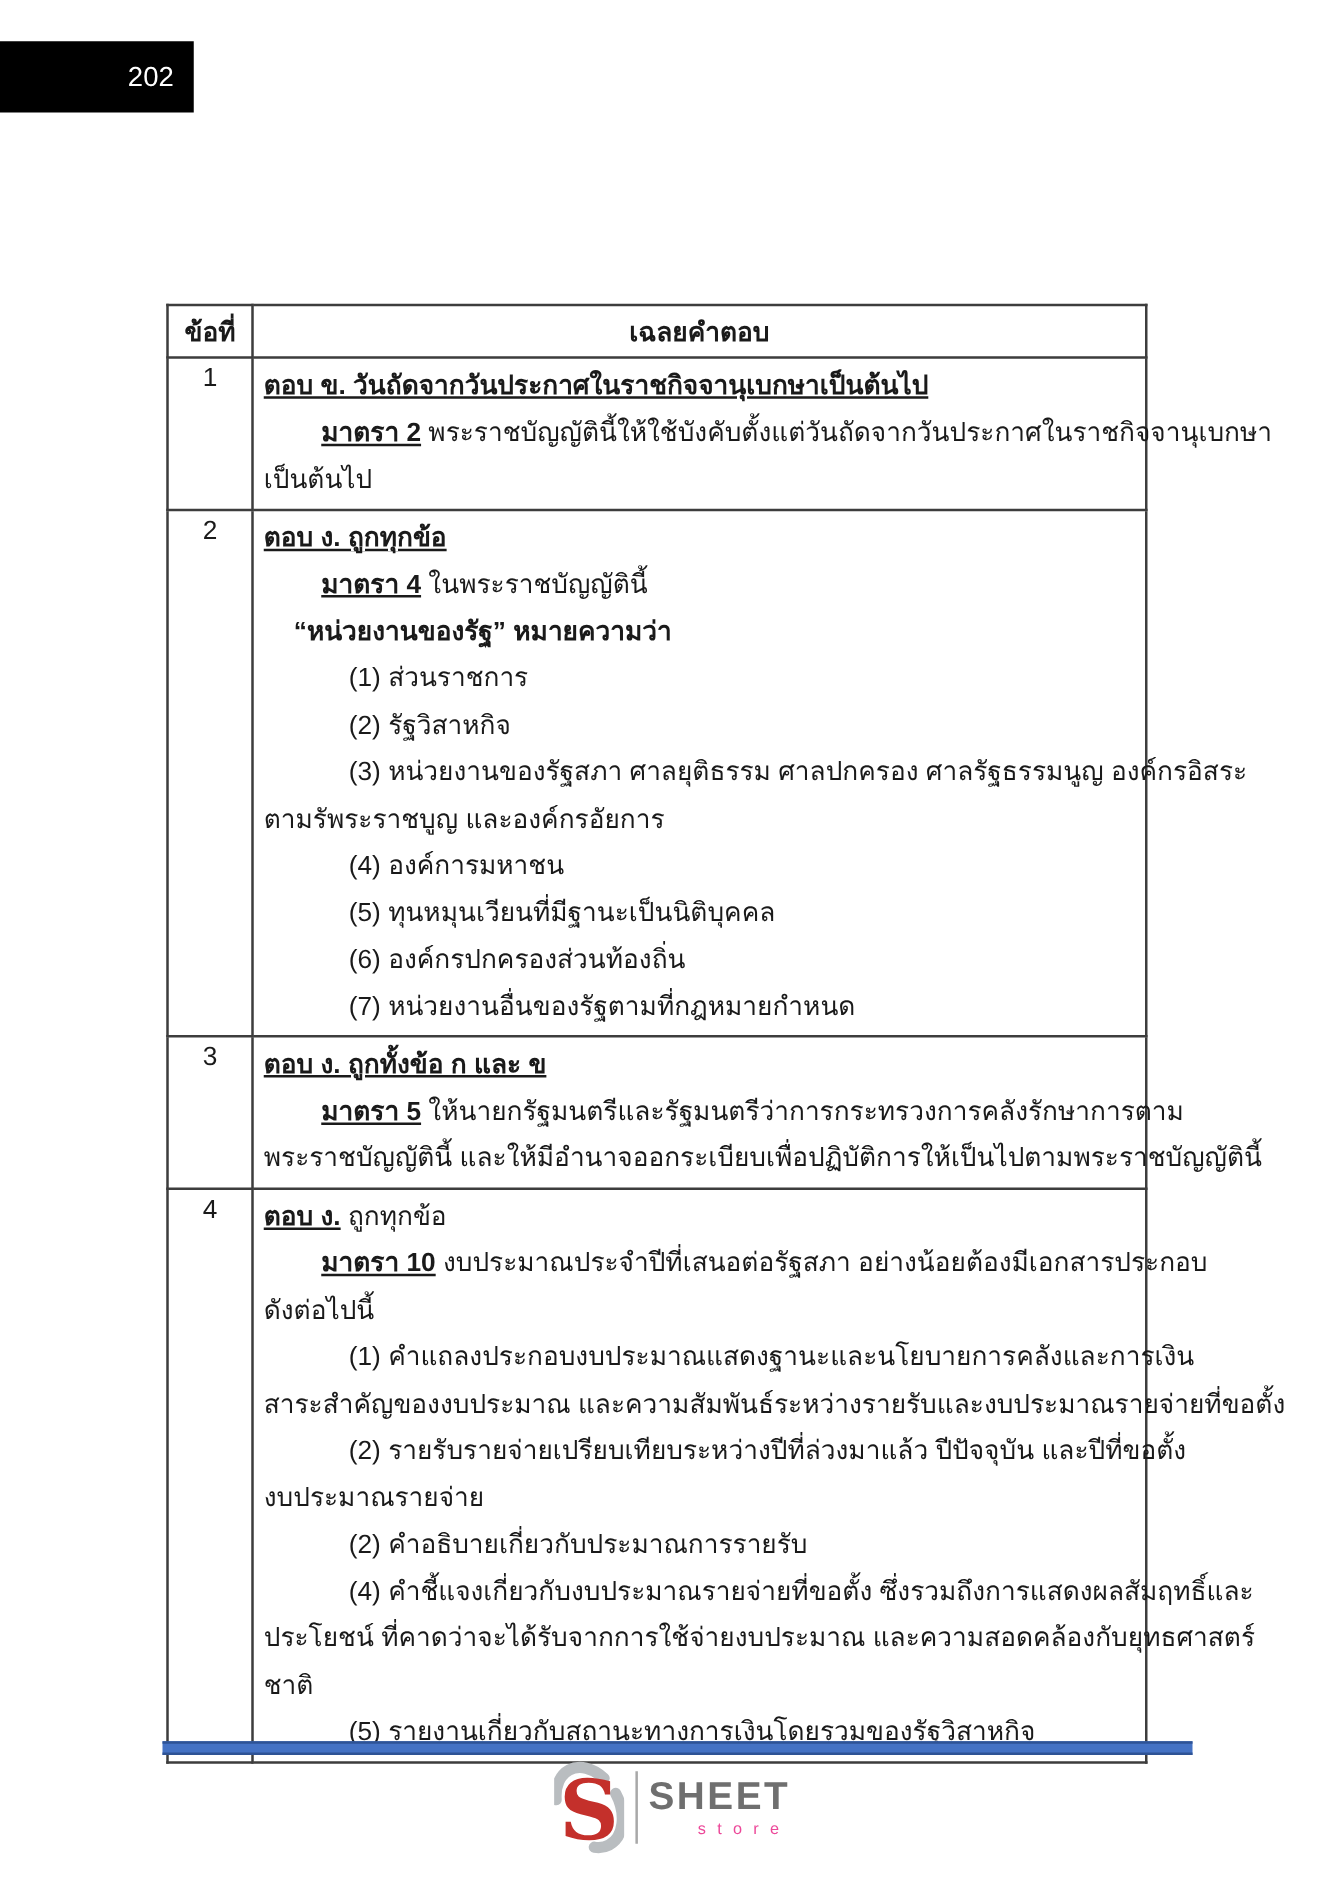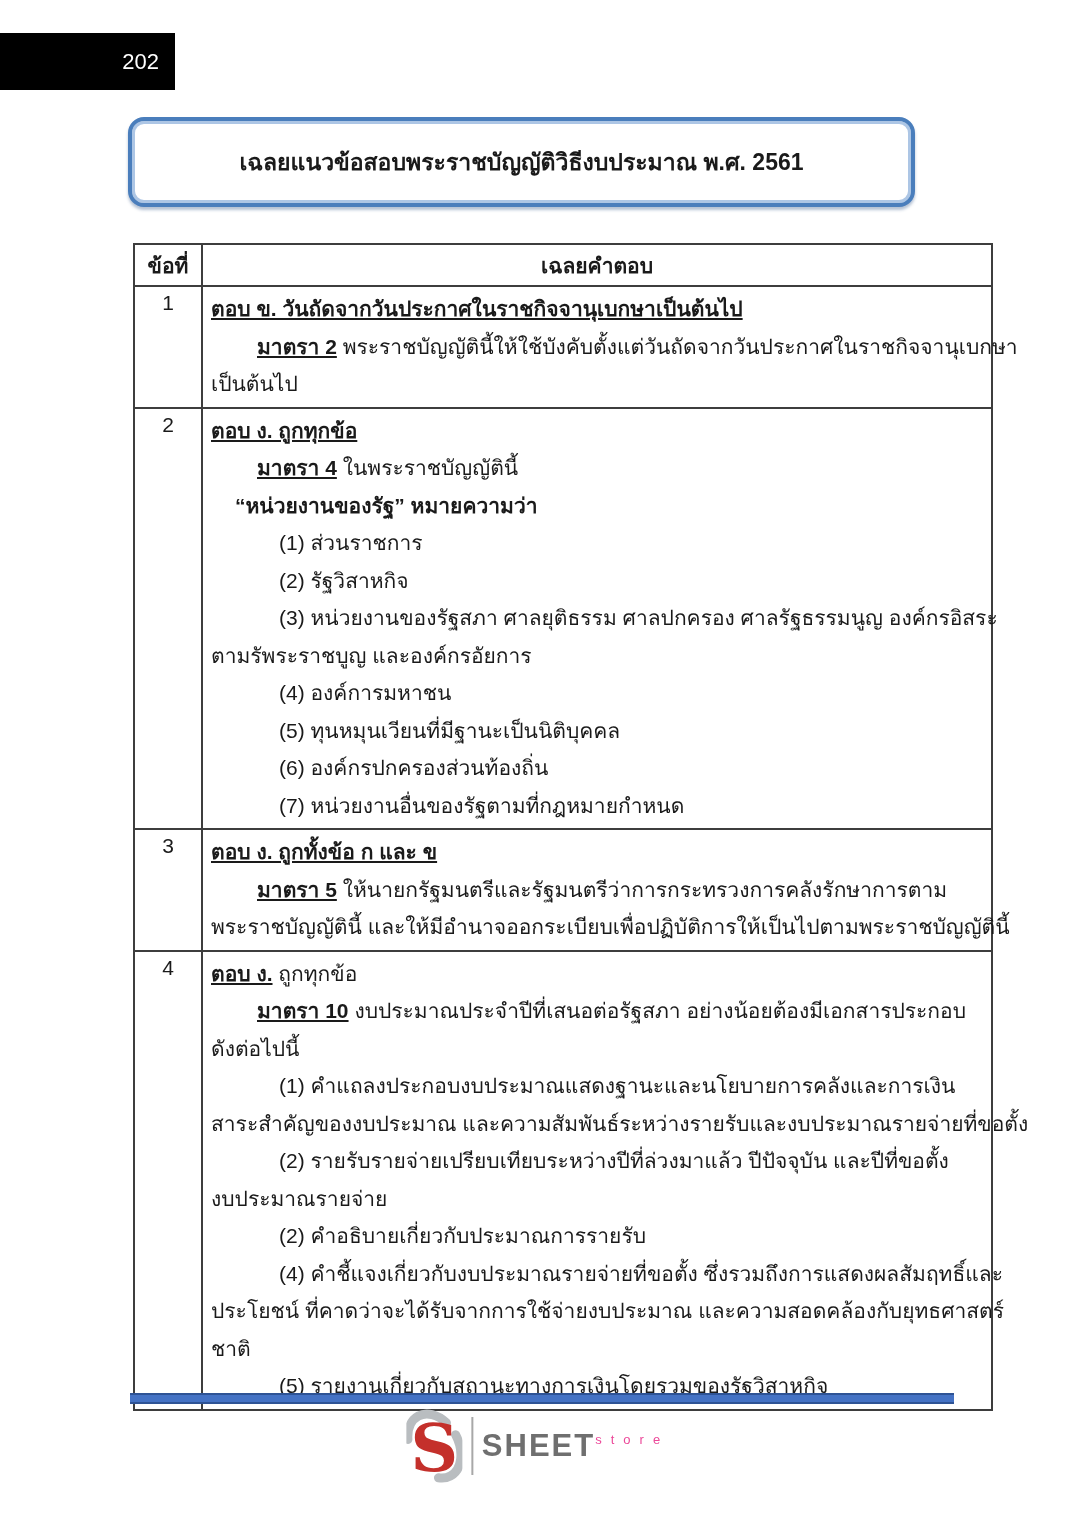--- a/index.html
+++ b/index.html
@@ -6,21 +6,21 @@
   .page{
     position:relative;
     width:1075px;height:1521px;
     background:#ffffff;
     font-family:"Liberation Sans","DejaVu Sans",sans-serif;
     color:#1a1a1a;
     overflow:hidden;
   }
   
   .page-tab{
-    position:absolute;left:0;top:33px;width:175px;height:57px;
+    position:absolute;left:0;top:33px;width:155px;height:57px;
     background:#000000;
     display:flex;align-items:center;justify-content:flex-end;
   }
   .page-tab span{color:#ffffff;font-size:22px;padding-right:16px;}
   
   .copyright-box{
     position:absolute;left:175px;top:33px;width:688px;height:50px;
     border:2px solid #1c1c1c;background:#ffffff;
     display:flex;align-items:center;justify-content:center;
     font-size:19px;
@@ -30,21 +30,21 @@
     position:absolute;left:128px;top:117px;width:779px;height:82px;
     background:#ffffff;
     border:4px solid var(--border-blue,#4a7ebc);
     border-radius:16px;
     box-shadow: inset 0 0 0 3px var(--inner-blue,#adc6e5), 0 3px 3px rgba(90,120,160,0.45);
     display:flex;align-items:center;justify-content:center;
     font-weight:bold;font-size:23px;
   }
   
   table.answer-table{
-    position:absolute;left:133px;top:243px;width:860px;
+    position:absolute;left:133px;top:243px;width:785px;
     border-collapse:collapse;table-layout:fixed;
   }
   table.answer-table th, table.answer-table td{
     border:2px solid #3d3d3d;
     vertical-align:top;
     background:#ffffff;
   }
   col.c-no{width:68px;}
   table.answer-table th{
     font-size:21px;font-weight:bold;text-align:center;
@@ -66,41 +66,38 @@
     background:var(--accent-blue,#4472c4);
     border-top:2px solid var(--accent-dark,#2e5395);
     border-bottom:2px solid var(--accent-dark,#2e5395);
   }
   
   .brand{
     position:absolute;left:50%;top:1408px;transform:translateX(-50%);
     display:flex;align-items:center;gap:9px;
   }
   .brand .divider{width:2px;height:58px;background:#a8a8a8;}
-  .brand-texts{display:flex;flex-direction:row;align-items:flex-start;}
+  .brand-texts{display:flex;flex-direction:column;align-items:flex-end;}
   .brand-name{
     font-size:31px;font-weight:bold;color:#6f6f6f;letter-spacing:2px;line-height:32px;
   }
   .brand-subtitle{
     font-size:13px;color:#ec4899;letter-spacing:9px;line-height:16px;margin-top:2px;
   }
 </style>
 </head>
 <body>
 
 <div class="page">
 
   <div class="page-tab">
     <span>202</span>
   </div>
 
 
-  <div class="title-box">
-    <span>เฉลยแนวข้อสอบพระราชบัญญัติวิธีงบประมาณ พ.ศ. 2561</span>
-  </div>
 
   <table class="answer-table">
     <colgroup>
         <col class="c-no">
         <col>
       </colgroup>
     <thead>
       <tr>
         <th>ข้อที่</th>
         <th>เฉลยคำตอบ</th>

